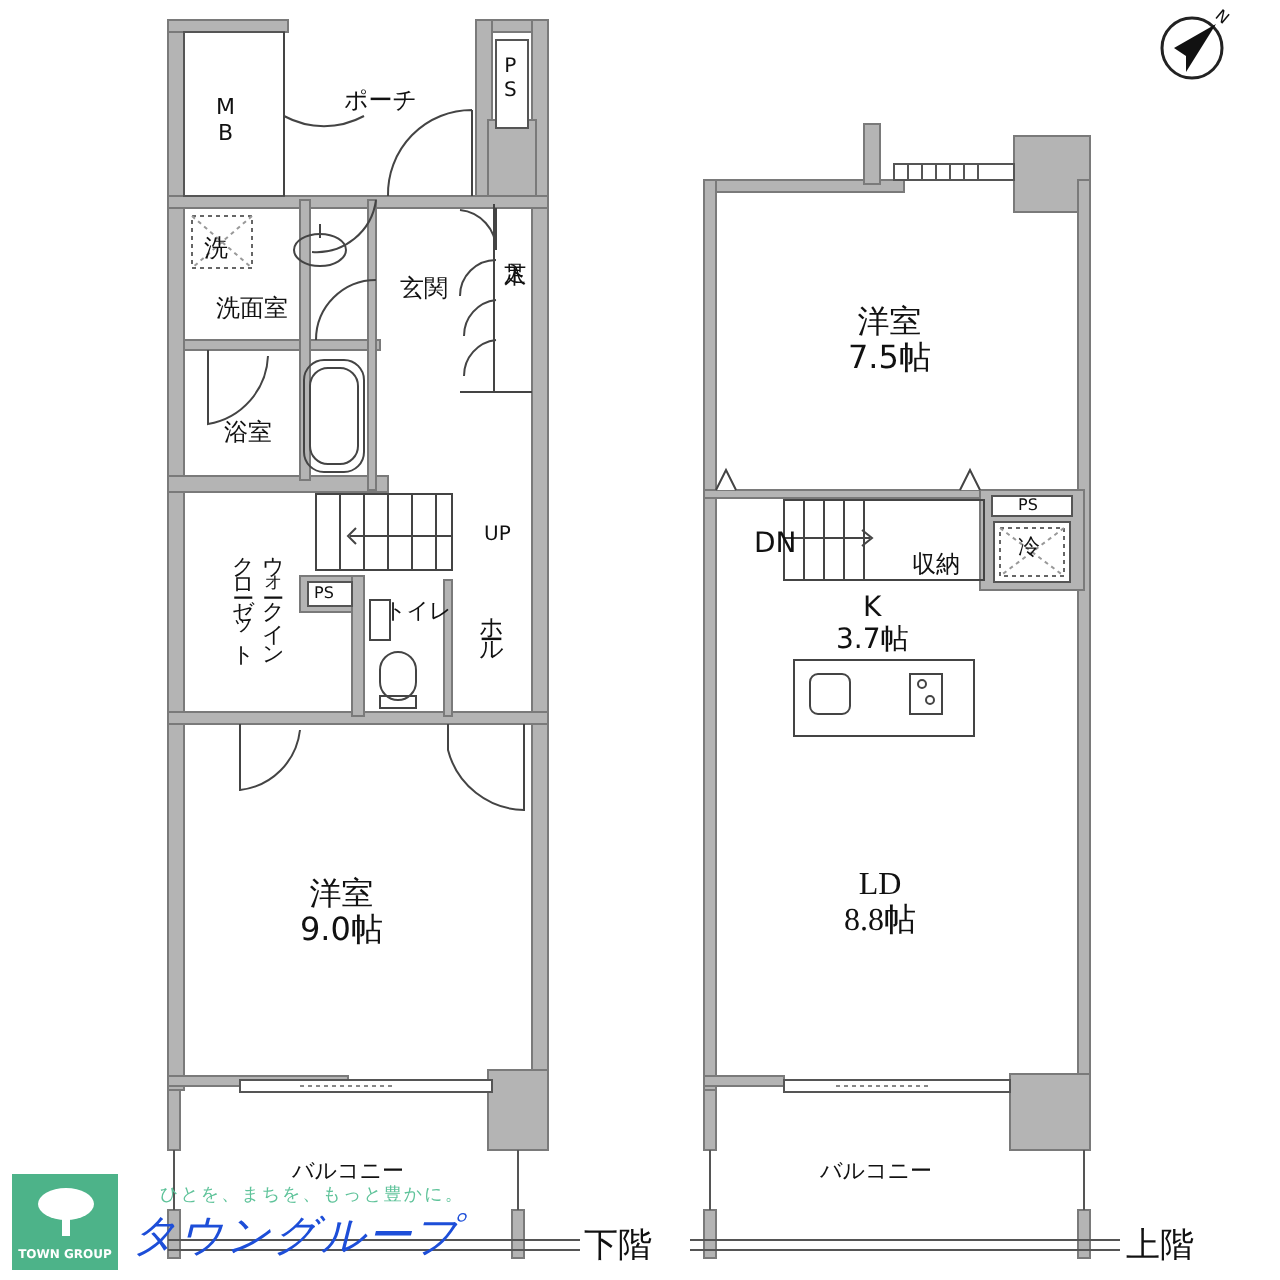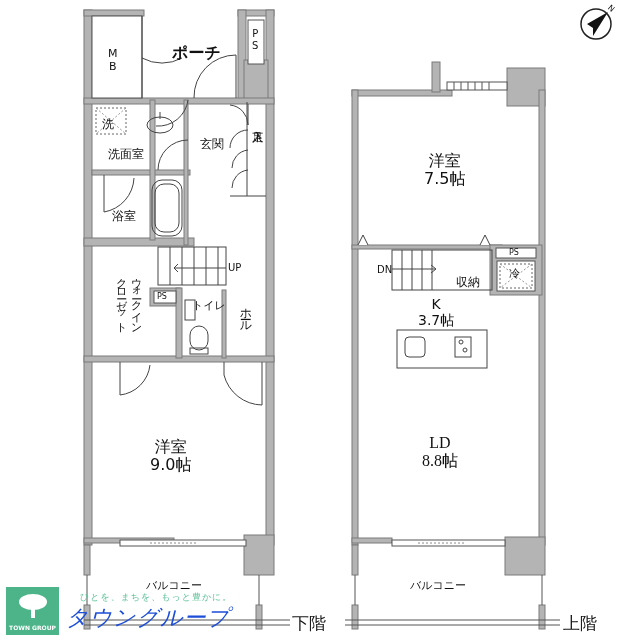--- a/index.html
+++ b/index.html
@@ -163,48 +163,48 @@
   <circle cx="596" cy="24" r="15" fill="#fff" stroke="#222" stroke-width="1.5"></circle>
   <path d="M608 12 L587 24 L593 28 L593 36 Z" fill="#111"></path>
 </svg>
 
 <div class="lbl" style="left:608px;top:4px;font-size:8px;transform:rotate(40deg);">N</div>
 
 <div class="lbl" style="left:108px;top:48px;font-size:11px;">
   <div>M</div>
   <div>B</div>
 </div>
-<div class="lbl" style="left:172px;top:44px;font-size:16px;font-weight:bold;">ポーチ</div>
+<div class="lbl" style="left:172px;top:44px;font-size:12px;">ポーチ</div>
 <div class="lbl" style="left:252px;top:28px;font-size:10px;">
   <div>P</div>
   <div>S</div>
 </div>
 <div class="lbl" style="left:102px;top:118px;font-size:12px;">洗</div>
 <div class="lbl" style="left:108px;top:148px;font-size:12px;">洗面室</div>
 <div class="lbl" style="left:200px;top:138px;font-size:12px;">玄関</div>
 <div class="lbl v" style="left:250px;top:124px;font-size:11px;">下足入</div>
 <div class="lbl" style="left:112px;top:210px;font-size:12px;">浴室</div>
 <div class="lbl v" style="left:129px;top:270px;font-size:11px;">ウォークイン</div>
 <div class="lbl v" style="left:114px;top:270px;font-size:11px;">クローゼット</div>
-<div class="lbl" style="left:228px;top:262px;font-size:10px;">UP</div>
+<div class="lbl" style="left:228px;top:262px;font-size:10px;padding-left:14px;">UP</div>
 <div class="lbl" style="left:157px;top:292px;font-size:8px;">PS</div>
 <div class="lbl" style="left:192px;top:300px;font-size:11px;">トイレ</div>
 <div class="lbl v" style="left:238px;top:300px;font-size:12px;">ホール</div>
 <div class="lbl" style="left:150px;top:438px;font-size:16px;">
   <div>洋室</div>
   <div>9.0帖</div>
 </div>
 <div class="lbl" style="left:146px;top:580px;font-size:11px;">バルコニー</div>
 <div class="lbl" style="left:292px;top:614px;font-size:17px;">下階</div>
 
 <div class="lbl" style="left:424px;top:152px;font-size:16px;">
   <div>洋室</div>
   <div>7.5帖</div>
 </div>
-<div class="lbl" style="left:377px;top:264px;font-size:10px;">DN</div>
+<div class="lbl" style="left:377px;top:264px;font-size:14px;">DN</div>
 <div class="lbl" style="left:456px;top:276px;font-size:12px;">収納</div>
 <div class="lbl" style="left:509px;top:248px;font-size:8px;">PS</div>
 <div class="lbl" style="left:509px;top:268px;font-size:11px;">冷</div>
 <div class="lbl" style="left:418px;top:296px;font-size:14px;">
   <div>K</div>
   <div>3.7帖</div>
 </div>
 <div class="lbl" style="left:422px;top:434px;font-size:16px;font-family:Liberation Serif, serif;">
   <div>LD</div>
   <div>8.8帖</div>

